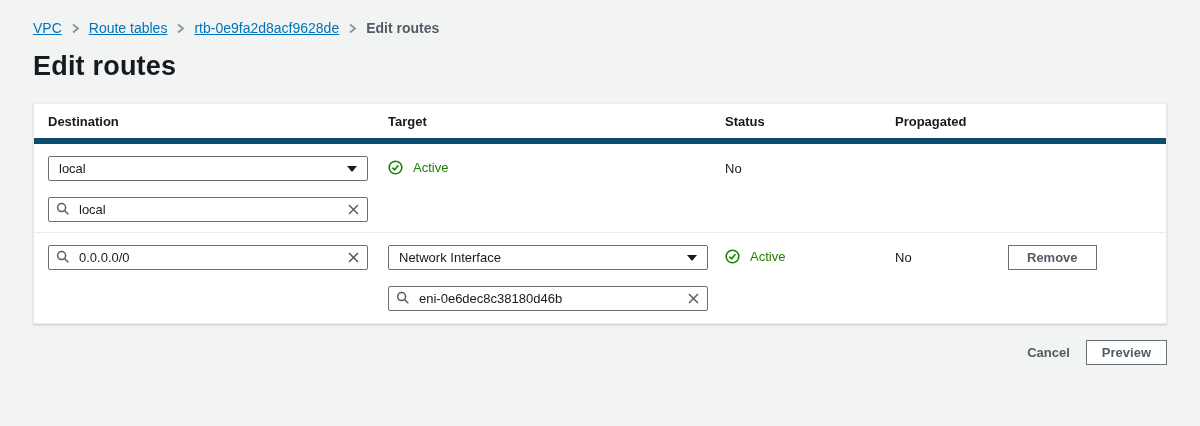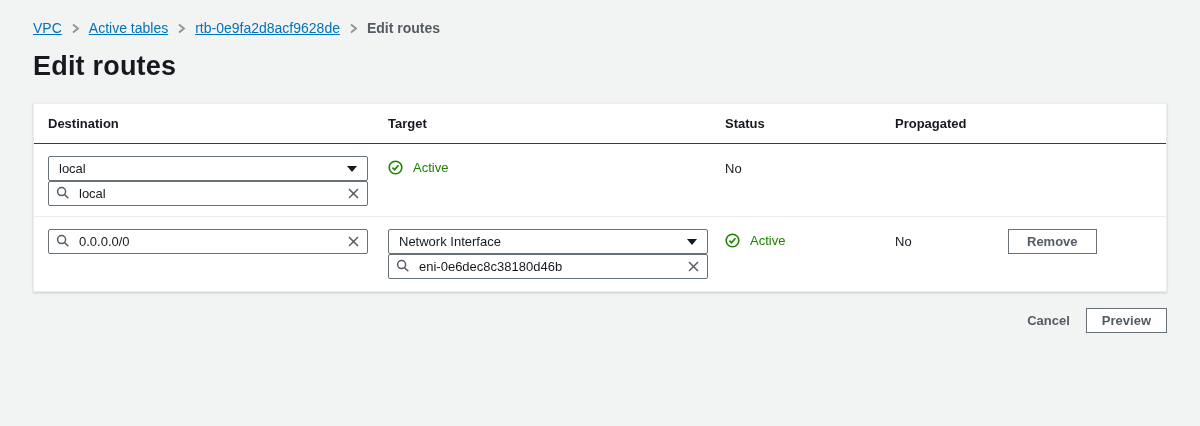--- a/index.html
+++ b/index.html
@@ -30,27 +30,27 @@
     width:1134px;
     background:#ffffff;
     border:1px solid #eaeded;
     box-shadow:0 1px 2px rgba(0,28,36,.18);
   }
   .grid {
     display:grid;
     grid-template-columns:340px 337px 170px 113px 1fr;
     padding:0 14px;
   }
-  .hdr-row { height:40px; align-items:center; border-bottom:1px solid #0c4a6e; }
+  .hdr-row { height:40px; align-items:center; border-bottom:6px solid #0c4a6e; }
   .hdr { font-size:13px; font-weight:700; color:#16191f; }
   .route-row { padding-top:12px; padding-bottom:10px; }
   .route-row.second { border-top:1px solid #eaeded; padding-bottom:12px; }
   .cell { padding-right:18px; }
   .dest-text { font-size:13px; line-height:25px; color:#16191f; }
-  .stack { display:flex; flex-direction:column; gap:0; }
+  .stack { display:flex; flex-direction:column; gap:16px; }
   
   .select {
     height:25px; width:320px;
     border:1px solid #687078; border-radius:2px; background:#fff;
     display:flex; align-items:center; justify-content:space-between;
     padding:0 10px; font-size:13px; cursor:pointer;
   }
   .caret {
     width:0; height:0;
     border-left:5px solid transparent; border-right:5px solid transparent;
@@ -98,21 +98,21 @@
 </head>
 <body>
 
 <nav class="breadcrumb">
   <a>VPC</a>
   <span class="crumb-sep">
     <svg width="9" height="11" viewBox="0 0 9 11">
         <path d="M2 1.5 L7 5.5 L2 9.5" fill="none" stroke="#879596" stroke-width="1.8"></path>
       </svg>
   </span>
-  <a>Active tables</a>
+  <a>Route tables</a>
   <span class="crumb-sep">
     <svg width="9" height="11" viewBox="0 0 9 11">
         <path d="M2 1.5 L7 5.5 L2 9.5" fill="none" stroke="#879596" stroke-width="1.8"></path>
       </svg>
   </span>
   <a>rtb-0e9fa2d8acf9628de</a>
   <span class="crumb-sep">
     <svg width="9" height="11" viewBox="0 0 9 11">
         <path d="M2 1.5 L7 5.5 L2 9.5" fill="none" stroke="#879596" stroke-width="1.8"></path>
       </svg>

